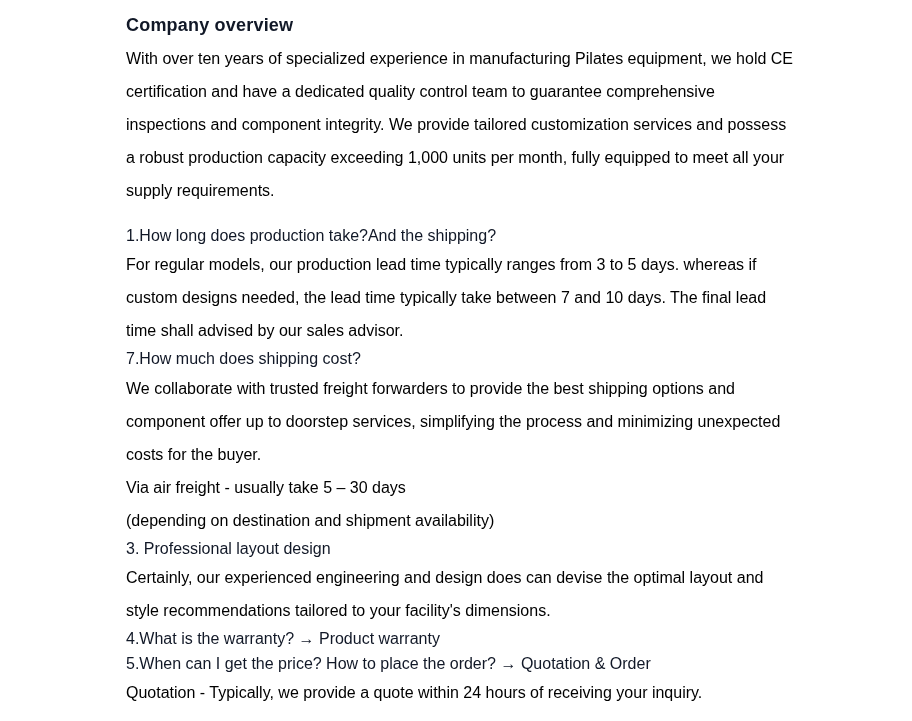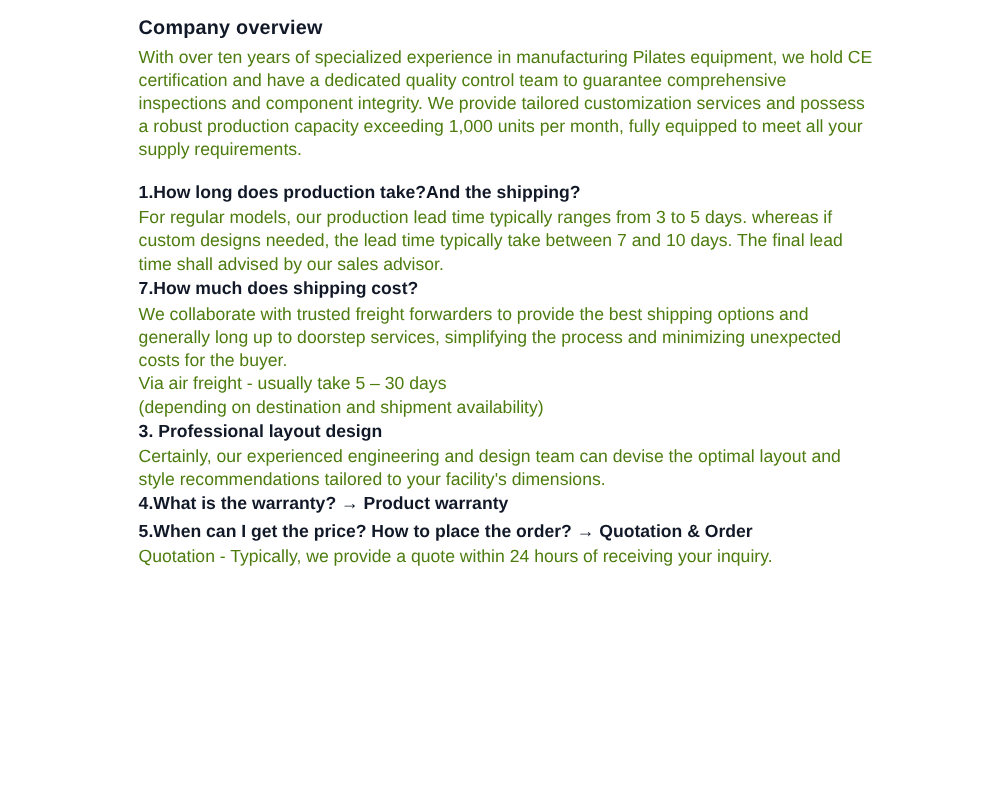--- a/index.html
+++ b/index.html
@@ -22,31 +22,31 @@
   .section-title {
     font-size: 18px;
     line-height: 24px;
     font-weight: 700;
     color: #111827;
     letter-spacing: 0.2px;
     margin: 0 0 5px 0;
   }
   .body-text {
     font-size: 16px;
-    line-height: 21px;
-    color: #4d7c0f;
+    line-height: 33px;
+    color: #000000;
     margin: 0;
   }
   .overview-body {
     margin-bottom: 17px;
   }
   .faq-question {
     font-size: 16px;
     line-height: 24.4px;
-    font-weight: 700;
+    font-weight: 400;
     color: #111827;
     margin: 0;
   }
 </style>
 </head>
 <body>
 
 <div class="page">
   <div class="content">
 
@@ -54,28 +54,28 @@
 
     <p class="body-text overview-body">With over ten years of specialized experience in manufacturing Pilates equipment, we hold CE certification and have a dedicated quality control team to guarantee comprehensive inspections and component integrity. We provide tailored customization services and possess a robust production capacity exceeding 1,000 units per month, fully equipped to meet all your supply requirements.</p>
 
     <div class="faq-item">
       <h2 class="faq-question">1.How long does production take?And the shipping?</h2>
       <p class="body-text">For regular models, our production lead time typically ranges from 3 to 5 days. whereas if custom designs needed, the lead time typically take between 7 and 10 days. The final lead time shall advised by our sales advisor.</p>
     </div>
 
     <div class="faq-item">
       <h2 class="faq-question">7.How much does shipping cost?</h2>
-      <p class="body-text">We collaborate with trusted freight forwarders to provide the best shipping options and generally long up to doorstep services, simplifying the process and minimizing unexpected costs for the buyer.</p>
+      <p class="body-text">We collaborate with trusted freight forwarders to provide the best shipping options and component offer up to doorstep services, simplifying the process and minimizing unexpected costs for the buyer.</p>
       <p class="body-text">Via air freight - usually take 5 – 30 days</p>
       <p class="body-text">(depending on destination and shipment availability)</p>
     </div>
 
     <div class="faq-item">
       <h2 class="faq-question">3. Professional layout design</h2>
-      <p class="body-text">Certainly, our experienced engineering and design team can devise the optimal layout and style recommendations tailored to your facility's dimensions.</p>
+      <p class="body-text">Certainly, our experienced engineering and design does can devise the optimal layout and style recommendations tailored to your facility's dimensions.</p>
     </div>
 
     <div class="faq-item">
       <h2 class="faq-question">4.What is the warranty? → Product warranty</h2>
     </div>
 
     <div class="faq-item">
       <h2 class="faq-question">5.When can I get the price? How to place the order? → Quotation &amp; Order</h2>
       <p class="body-text">Quotation - Typically, we provide a quote within 24 hours of receiving your inquiry.</p>
     </div>

